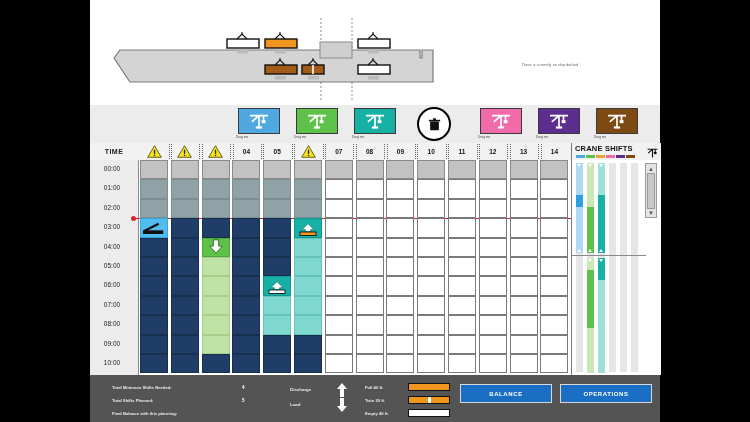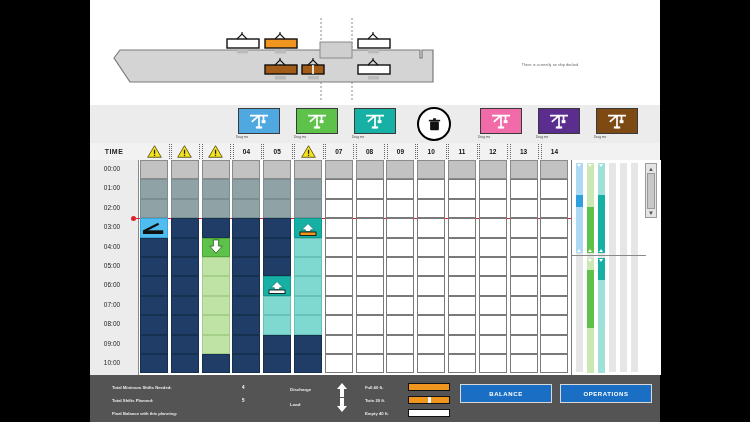--- a/index.html
+++ b/index.html
@@ -497,20 +497,35 @@
         <div class="cell empty" style="top: 77.6px; height: 19.4px;"></div>
         <div class="cell empty" style="top: 97px; height: 19.4px;"></div>
         <div class="cell empty" style="top: 116.4px; height: 19.4px;"></div>
         <div class="cell empty" style="top: 135.8px; height: 19.4px;"></div>
         <div class="cell empty" style="top: 155.2px; height: 19.4px;"></div>
         <div class="cell empty" style="top: 174.6px; height: 19.4px;"></div>
         <div class="cell empty" style="top: 194px; height: 19.4px;"></div>
       </div>
     </div>
 
+  <div id="cs-hdr">
+    <div id="cs-title">CRANE SHIFTS</div>
+    <div id="cs-crane-ic">
+      <svg width="13" height="13" viewBox="0 0 24 24">
+        <path d="M3 6 L21 6 M12 6 L12 21 M12 6 L4 13 M17 6 L17 11" stroke="#111" stroke-width="2" fill="none"></path>
+        <rect x="14.5" y="11" width="5" height="4" fill="#111"></rect>
+      </svg>
+    </div>
+  <div class="cs-legend" style="left: 4px; background: rgb(79, 169, 224);"></div>
+      <div class="cs-legend" style="left: 14px; background: rgb(94, 193, 74);"></div>
+      <div class="cs-legend" style="left: 24px; background: rgb(232, 163, 61);"></div>
+      <div class="cs-legend" style="left: 34px; background: rgb(240, 107, 168);"></div>
+      <div class="cs-legend" style="left: 44px; background: rgb(91, 45, 142);"></div>
+      <div class="cs-legend" style="left: 54px; background: rgb(125, 74, 20);"></div>
+    </div>
   <div id="cs-body">
     <div id="cs-scroll">
       <div class="cs-arrow" style="top:1px">▲</div>
       <div id="cs-thumb"></div>
       <div class="cs-arrow" style="top:45px">▼</div>
     </div>
   <div class="csgrey" style="left: 4px; top: 3px; height: 209px;"></div>
       <div class="csgrey" style="left: 15px; top: 3px; height: 209px;"></div>
       <div class="csgrey" style="left: 26px; top: 3px; height: 209px;"></div>
       <div class="csgrey" style="left: 37px; top: 3px; height: 209px;"></div>

